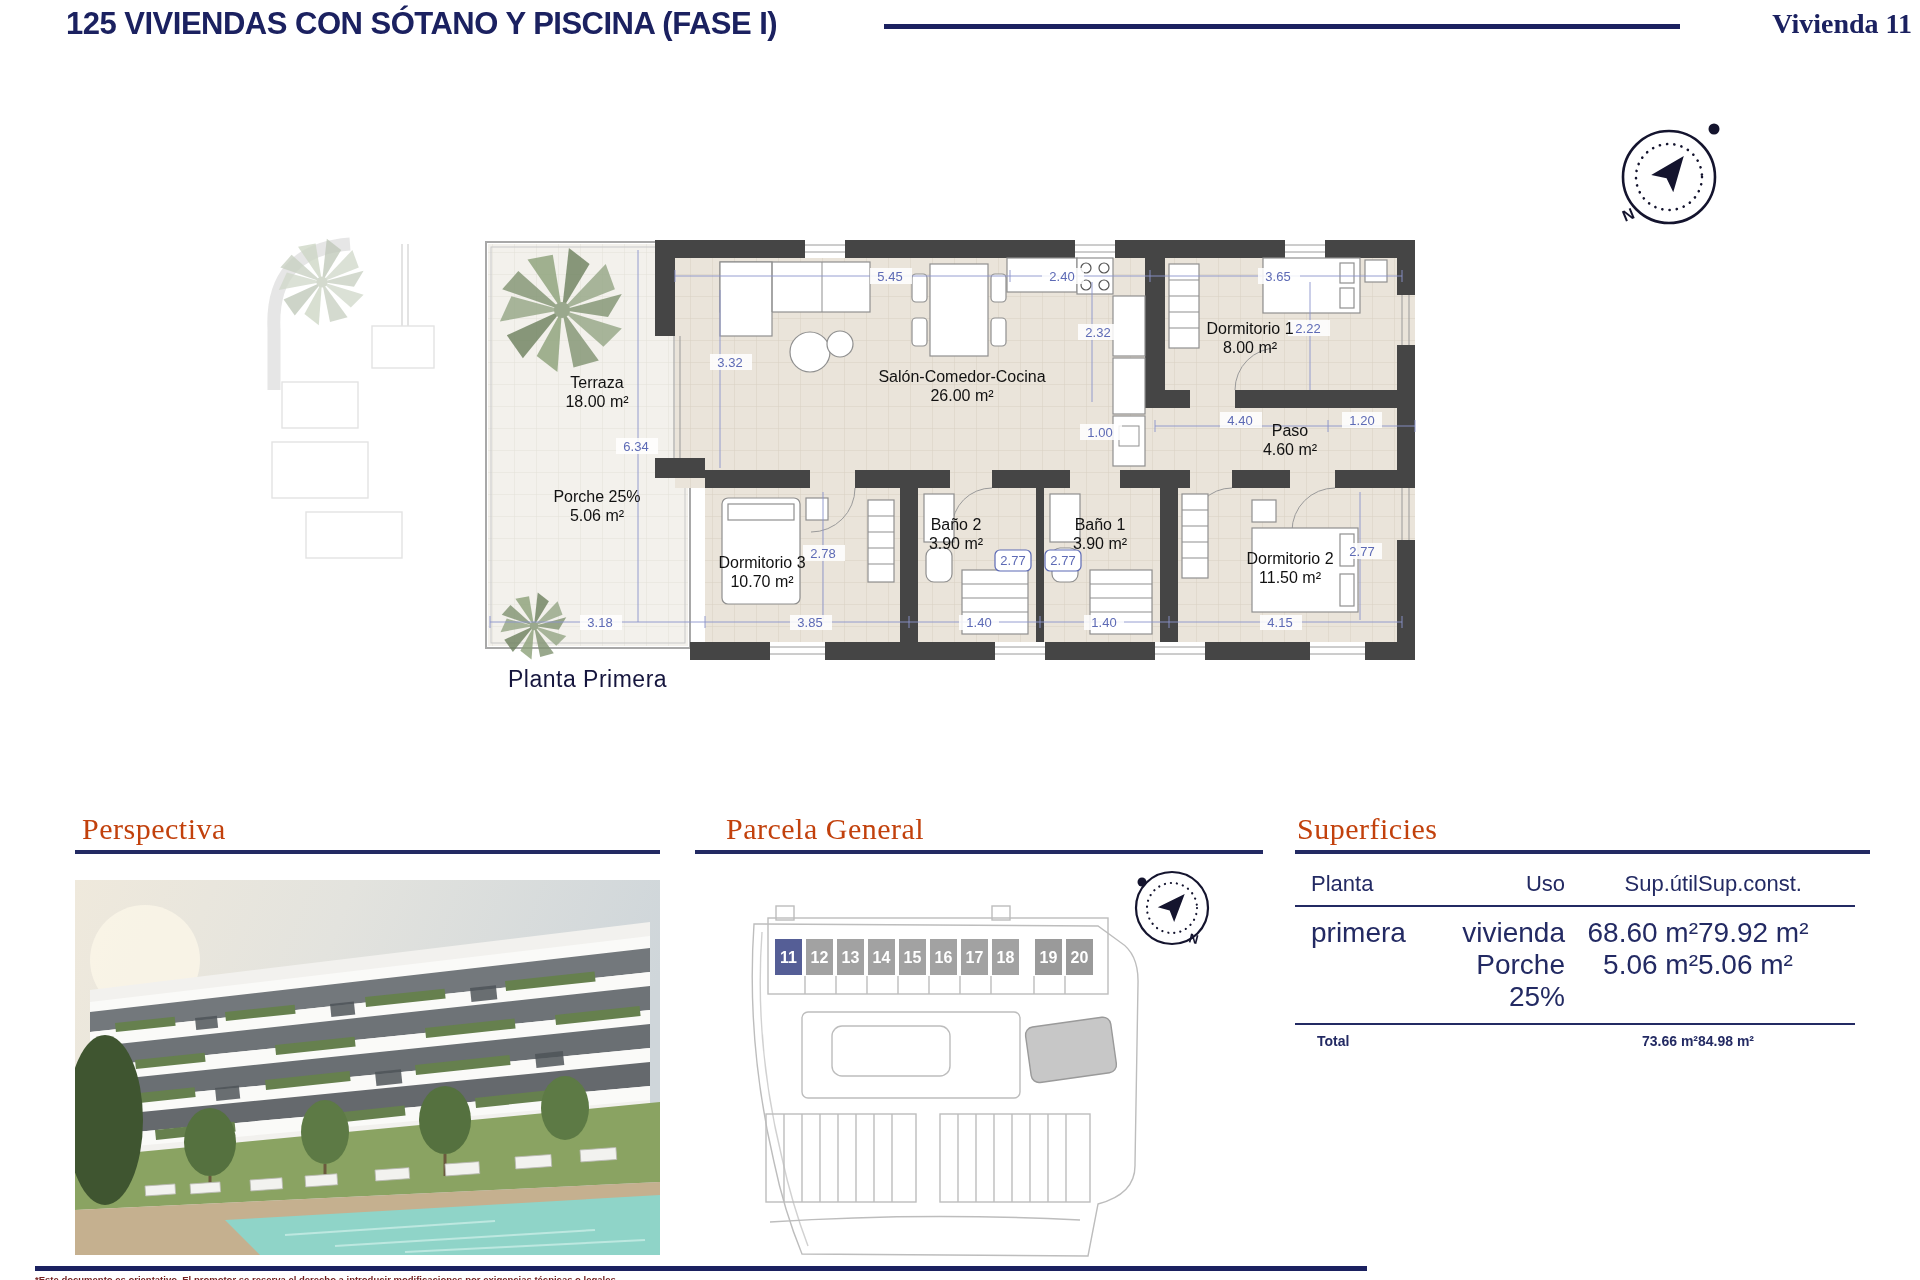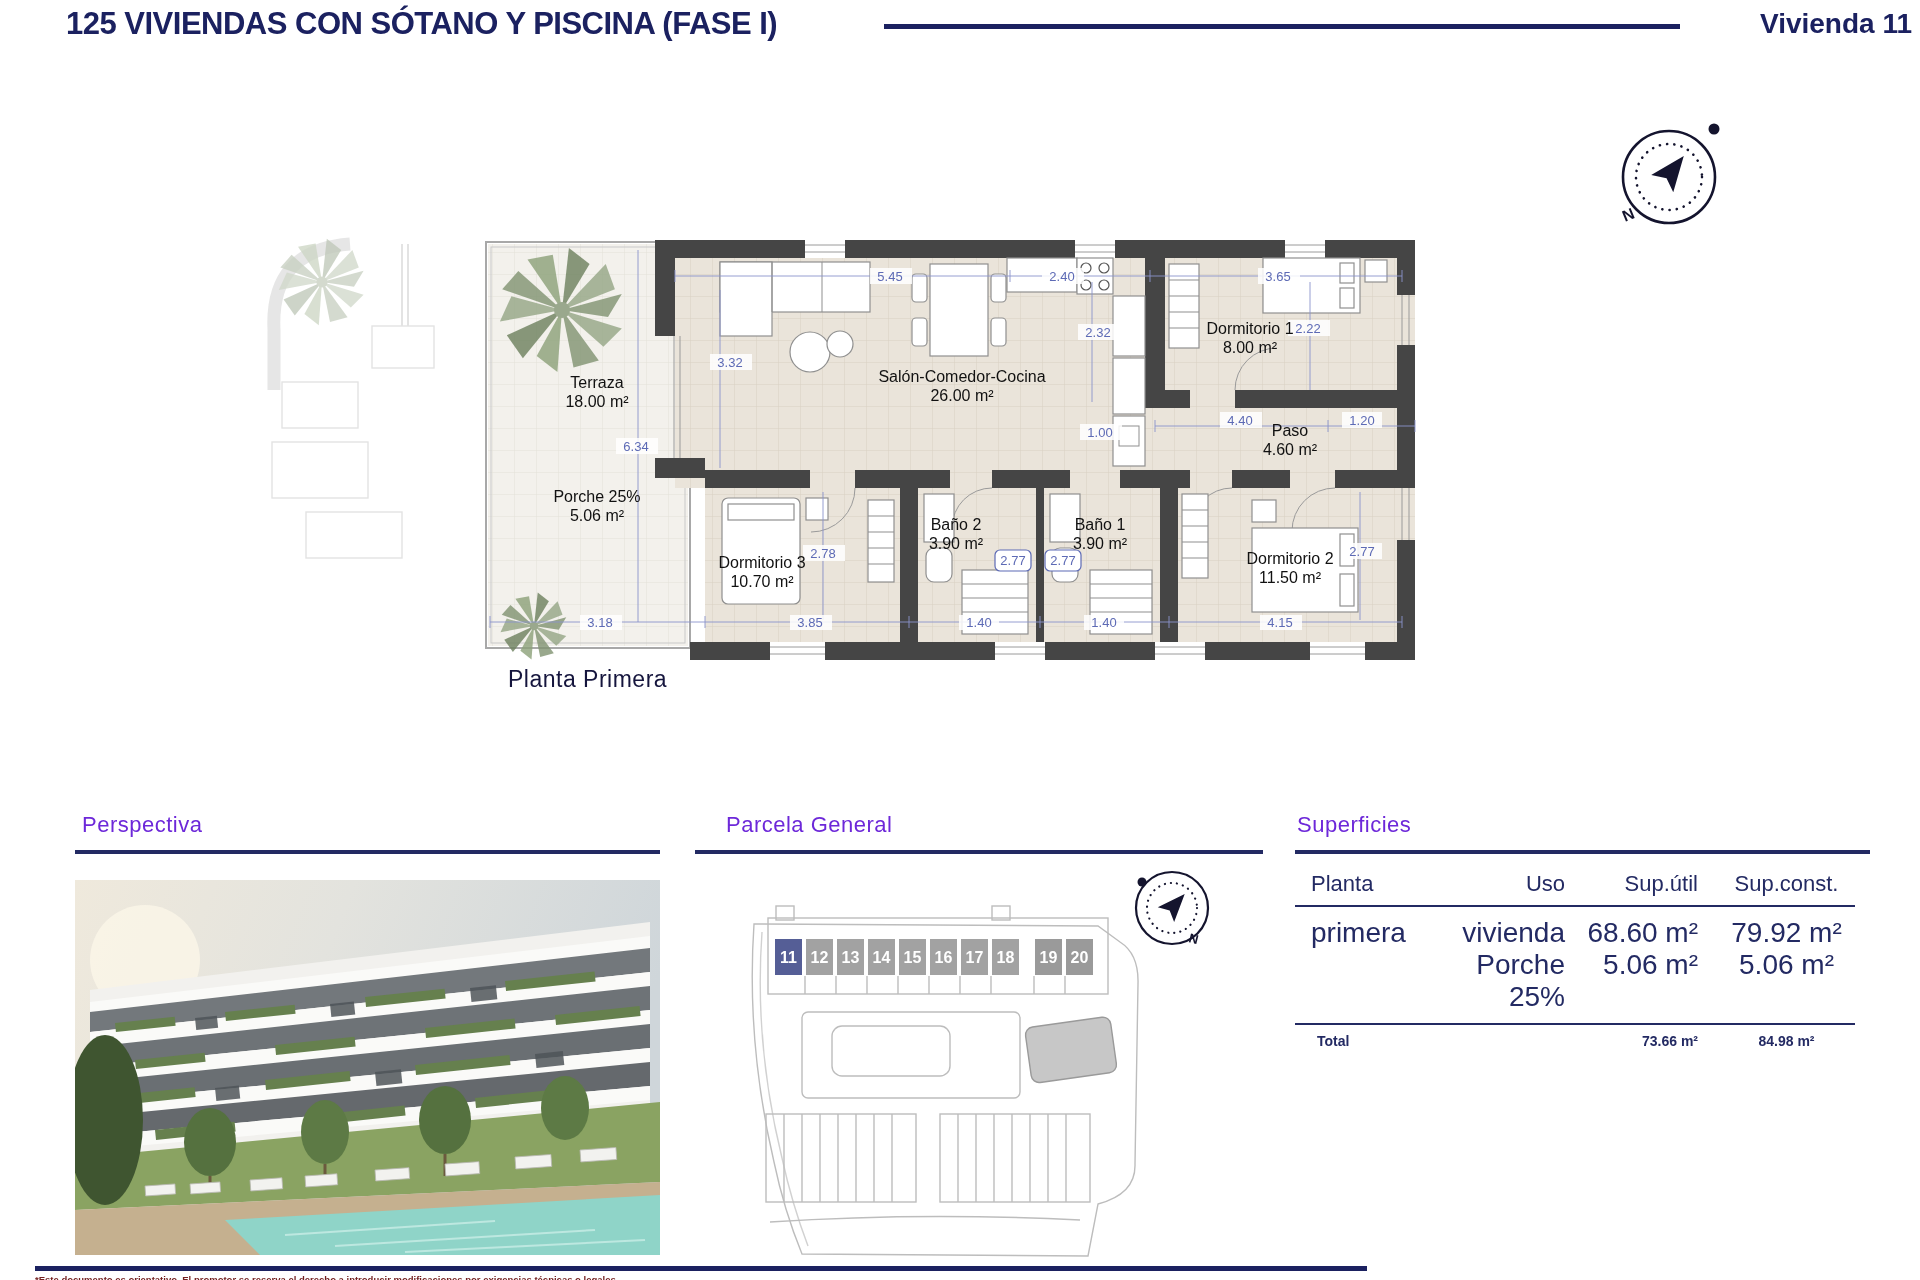--- a/index.html
+++ b/index.html
@@ -2,33 +2,33 @@
 <html><head>
 <meta charset="utf-8">
 <style>
   html,body{margin:0;padding:0;background:#ffffff;}
   #page{position:relative;width:1920px;height:1280px;background:#ffffff;overflow:hidden;
         font-family:"Liberation Sans",sans-serif;color:#1b2160;}
   .abs{position:absolute;}
   
   #title{left:66px;top:6px;font-size:31px;font-weight:bold;letter-spacing:-0.5px;color:#1b2160;white-space:nowrap;}
   #title-rule{left:884px;top:24px;width:796px;height:5px;background:#1b2160;}
-  #unit-label{left:1690px;top:8px;width:222px;font-size:28px;font-weight:bold;text-align:right;color:#1b2160;}
+  #unit-label{left:1690px;top:8px;width:222px;font-size:28px;font-weight:bold;text-align:right;color:#1b2160;font-family:Liberation Serif, serif;}
   
-  .section-title{font-size:22px;color:#6d28d9;letter-spacing:0.5px;}
+  .section-title{font-size:30px;color:#c2410c;letter-spacing:0.5px;font-family:Liberation Serif, serif;}
   .section-rule{height:4px;background:#232a63;}
   
   #plan-caption{left:508px;top:666px;font-size:23px;color:#15153d;letter-spacing:0.5px;}
   
   #surfaces-table{left:1295px;top:871px;width:560px;font-size:20px;color:#232a63;}
   .trow{display:grid;grid-template-columns:118px 152px 133px 157px;align-items:baseline;}
   .trow .c0{text-align:left;padding-left:16px;}
   .trow .c1{text-align:right;}
   .trow .c2{text-align:right;}
-  .trow .c3{text-align:center;margin-left:20px;}
+  .trow .c3{text-align:left;}
   .thead{font-size:22px;padding-bottom:8px;}
   .thead-rule{height:2px;background:#232a63;margin-bottom:10px;}
   .tmid-rule{height:2px;background:#232a63;margin-top:10px;margin-bottom:8px;}
   .trow.total{font-weight:bold;font-size:14px;}
   .trow.sub{font-size:28px;}
   
   #footer-rule{left:35px;top:1266px;width:1332px;height:5px;background:#1b2160;}
   #footer-note{left:35px;top:1274px;font-size:9.5px;font-weight:bold;color:#731f1f;white-space:nowrap;}
   svg text{font-family:"Liberation Sans",sans-serif;}
   .roomname{font-size:16px;fill:#111111;}

